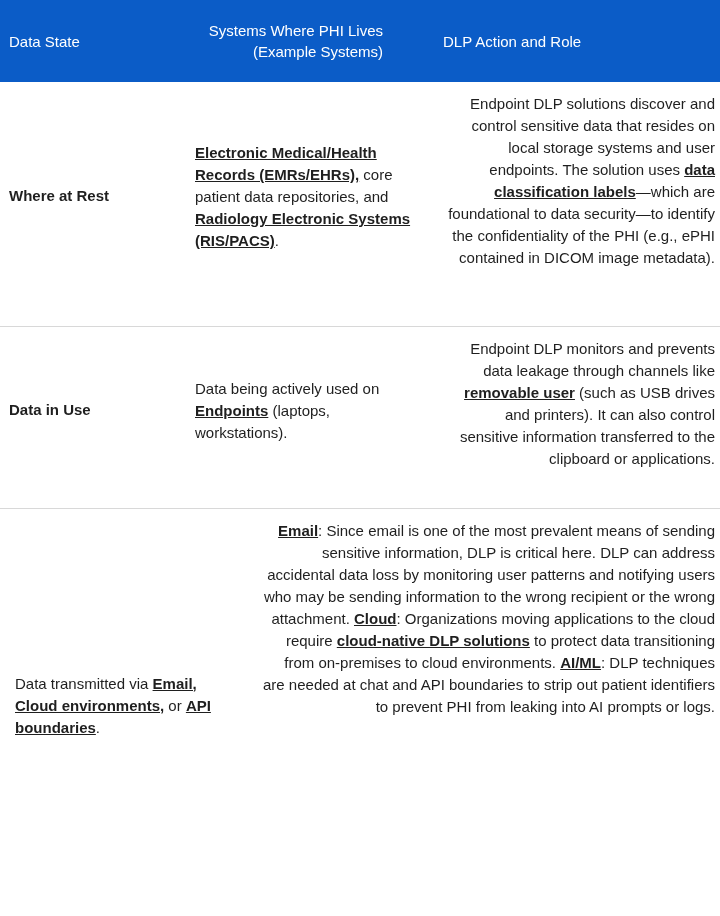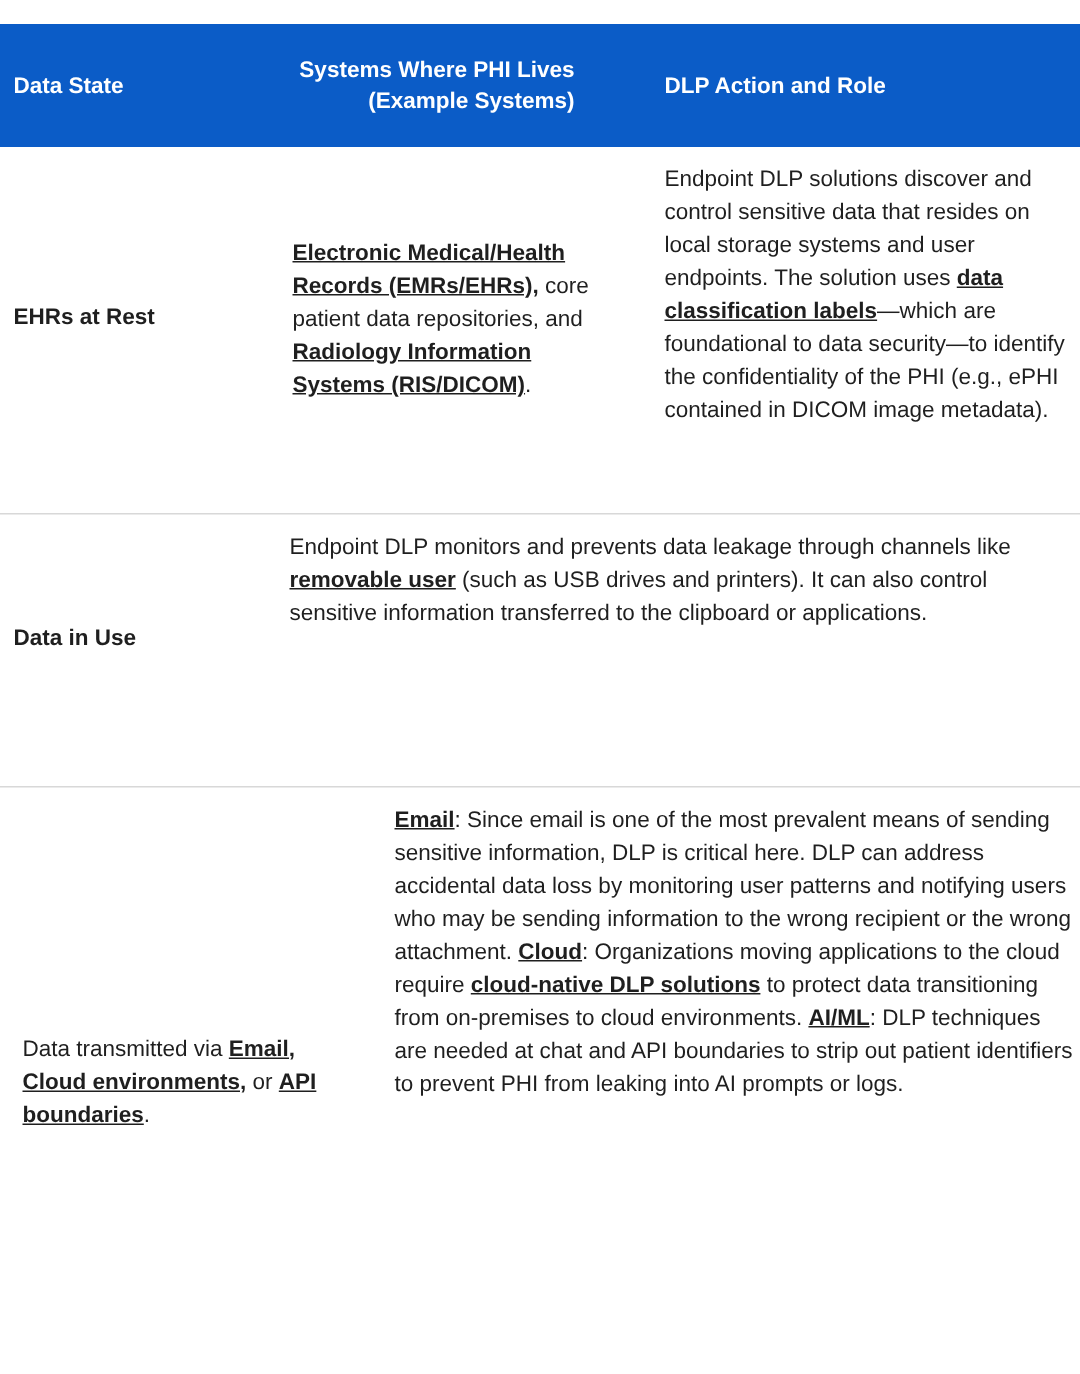--- a/index.html
+++ b/index.html
@@ -21,25 +21,24 @@
     flex-direction: column;
   }
   
   .thead {
     display: flex;
     align-items: center;
     height: 82px;
     flex: 0 0 82px;
     background: var(--header-bg, #0b5cc7);
     color: var(--header-text, #ffffff);
-    font-weight: bold;
+    font-weight: normal;
     font-size: 15px;
     line-height: 21px;
     box-sizing: border-box;
-    margin-top: 16px;
   }
   .th { box-sizing: border-box; }
   .th1 { width: 180px; padding-left: 9px; }
   .th2 { width: 250px; padding-left: 15px; text-align: right; }
   .th2 .wrap { max-width: 188px; }
   .th3 { flex: 1; padding-left: 13px; padding-right: 14px; }
   
   .trow {
     display: flex;
     box-sizing: border-box;
@@ -60,20 +59,21 @@
     width: 250px;
     padding-left: 15px;
     padding-right: 14px;
     padding-bottom: 14px;
     display: flex;
     align-items: center;
   }
   .td-action {
     flex: 1;
     padding: 11px 5px 0 13px;
+    text-align: right;
   }
   b { font-weight: bold; text-decoration: underline; }
 </style>
 </head>
 <body>
 
 <div class="table">
 
   <div class="thead">
     <div class="th th1">
@@ -81,31 +81,34 @@
     </div>
     <div class="th th2">
       <div class="wrap">Systems Where PHI Lives (Example Systems)</div>
     </div>
     <div class="th th3">
       <div class="wrap">DLP Action and Role</div>
     </div>
   </div>
 
   <div class="trow row-rest">
-    <div class="td td-state">EHRs at Rest</div>
+    <div class="td td-state">Where at Rest</div>
     <div class="td td-systems">
-      <div><b>Electronic Medical/Health Records (EMRs/EHRs),</b><span> core patient data repositories, and </span><b>Radiology Information Systems (RIS/DICOM)</b><span>.</span></div>
+      <div><b>Electronic Medical/Health Records (EMRs/EHRs),</b><span> core patient data repositories, and </span><b>Radiology Electronic Systems (RIS/PACS)</b><span>.</span></div>
     </div>
     <div class="td td-action">
       <div><span>Endpoint DLP solutions discover and control sensitive data that resides on local storage systems and user endpoints. The solution uses </span><b>data classification labels</b><span>—which are foundational to data security—to identify the confidentiality of the PHI (e.g., ePHI contained in DICOM image metadata).</span></div>
     </div>
   </div>
 
   <div class="trow row-use">
     <div class="td td-state">Data in Use</div>
+    <div class="td td-systems">
+      <div><span>Data being actively used on </span><b>Endpoints</b><span> (laptops, workstations).</span></div>
+    </div>
     <div class="td td-action">
       <div><span>Endpoint DLP monitors and prevents data leakage through channels like </span><b>removable user</b><span> (such as USB drives and printers). It can also control sensitive information transferred to the clipboard or applications.</span></div>
     </div>
   </div>
 
   <div class="trow row-motion">
     <div class="td td-systems">
       <div><span>Data transmitted via </span><b>Email, Cloud environments,</b><span> or </span><b>API boundaries</b><span>.</span></div>
     </div>
     <div class="td td-action">

